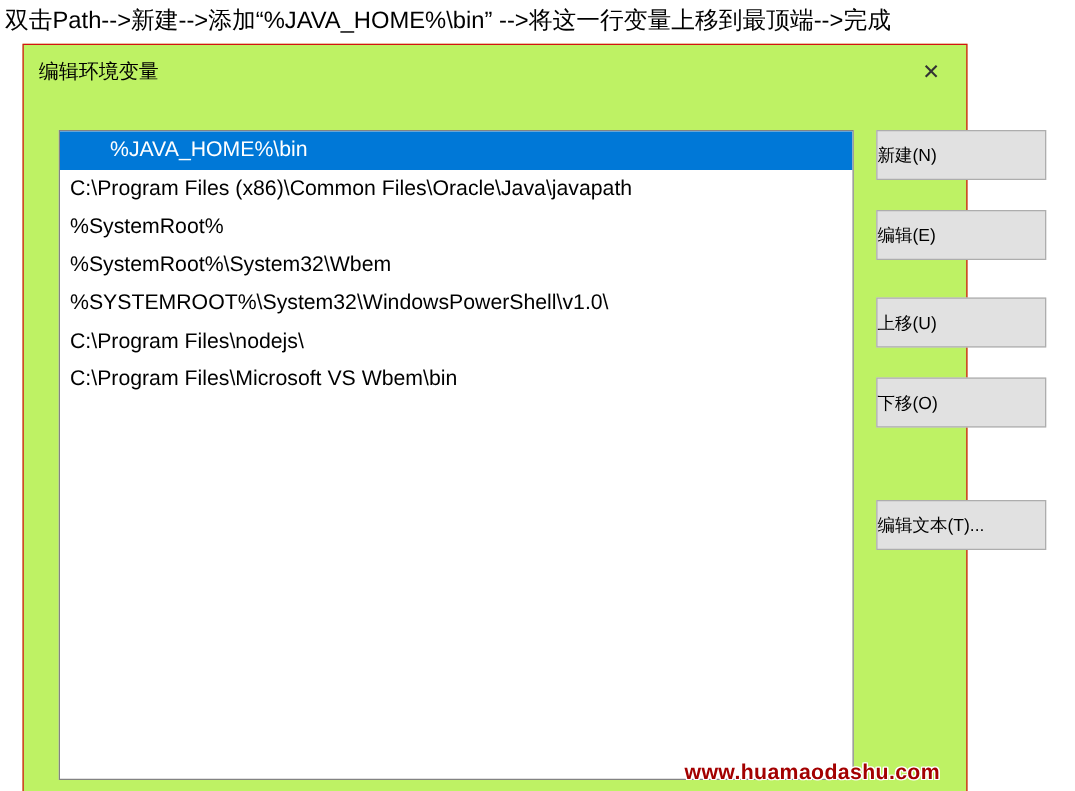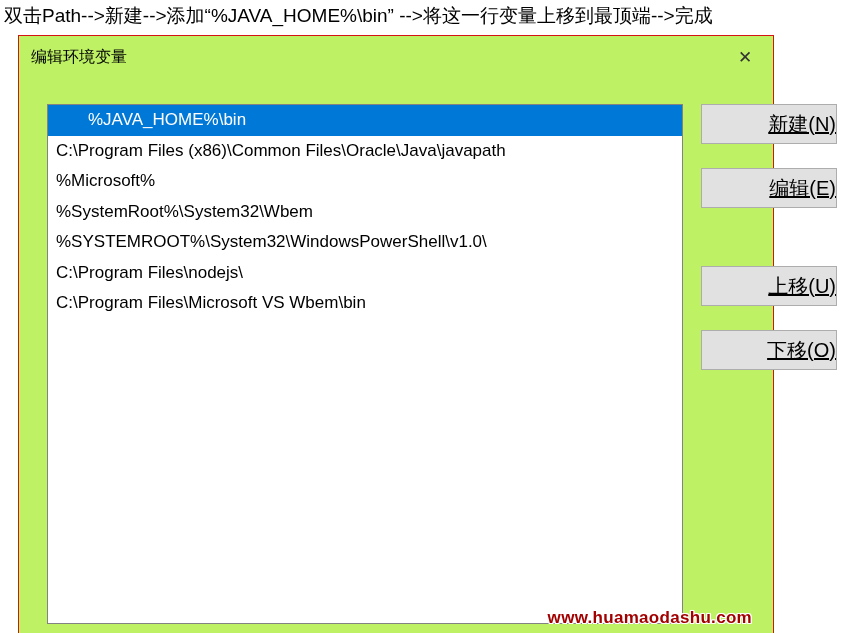--- a/index.html
+++ b/index.html
@@ -87,26 +87,25 @@
       left: 654px;
       width: 136px;
     }
     .btn {
       display: block;
       width: 136px;
       height: 40px;
       line-height: 38px;
       background: #e1e1e1;
       border: 1px solid #adadad;
-      text-align: right;
+      text-align: left;
       font-family: inherit;
-      font-size: 20px;
+      font-size: 14px;
       color: #000;
       cursor: pointer;
-      text-decoration: underline;
     }
     .watermark {
       position: absolute;
       bottom: 6px;
       right: 21px;
       font-family: Arial, sans-serif;
       font-size: 17px;
       font-weight: bold;
       letter-spacing: 0.3px;
       color: #a30000;
@@ -127,30 +126,31 @@
     <div class="close-btn">
       <span>✕</span>
     </div>
   </div>
 
   <div class="body-area">
 
     <div class="listbox">
       <div class="list-item selected">%JAVA_HOME%\bin</div>
       <div class="list-item">C:\Program Files (x86)\Common Files\Oracle\Java\javapath</div>
-      <div class="list-item">%Microsoft%</div>
+      <div class="list-item">%SystemRoot%</div>
       <div class="list-item">%SystemRoot%\System32\Wbem</div>
       <div class="list-item">%SYSTEMROOT%\System32\WindowsPowerShell\v1.0\</div>
       <div class="list-item">C:\Program Files\nodejs\</div>
       <div class="list-item">C:\Program Files\Microsoft VS Wbem\bin</div>
     </div>
 
     <div class="buttons">
       <button class="btn" style="margin-top:0px">新建(N)</button>
       <button class="btn" style="margin-top:24px">编辑(E)</button>
-      <button class="btn" style="margin-top:58px">上移(U)</button>
+      <button class="btn" style="margin-top:30px">上移(U)</button>
       <button class="btn" style="margin-top:24px">下移(O)</button>
+      <button class="btn" style="margin-top:58px">编辑文本(T)...</button>
     </div>
 
   </div>
 
   <div class="watermark">www.huamaodashu.com</div>
 </div>
 
 </body></html>

